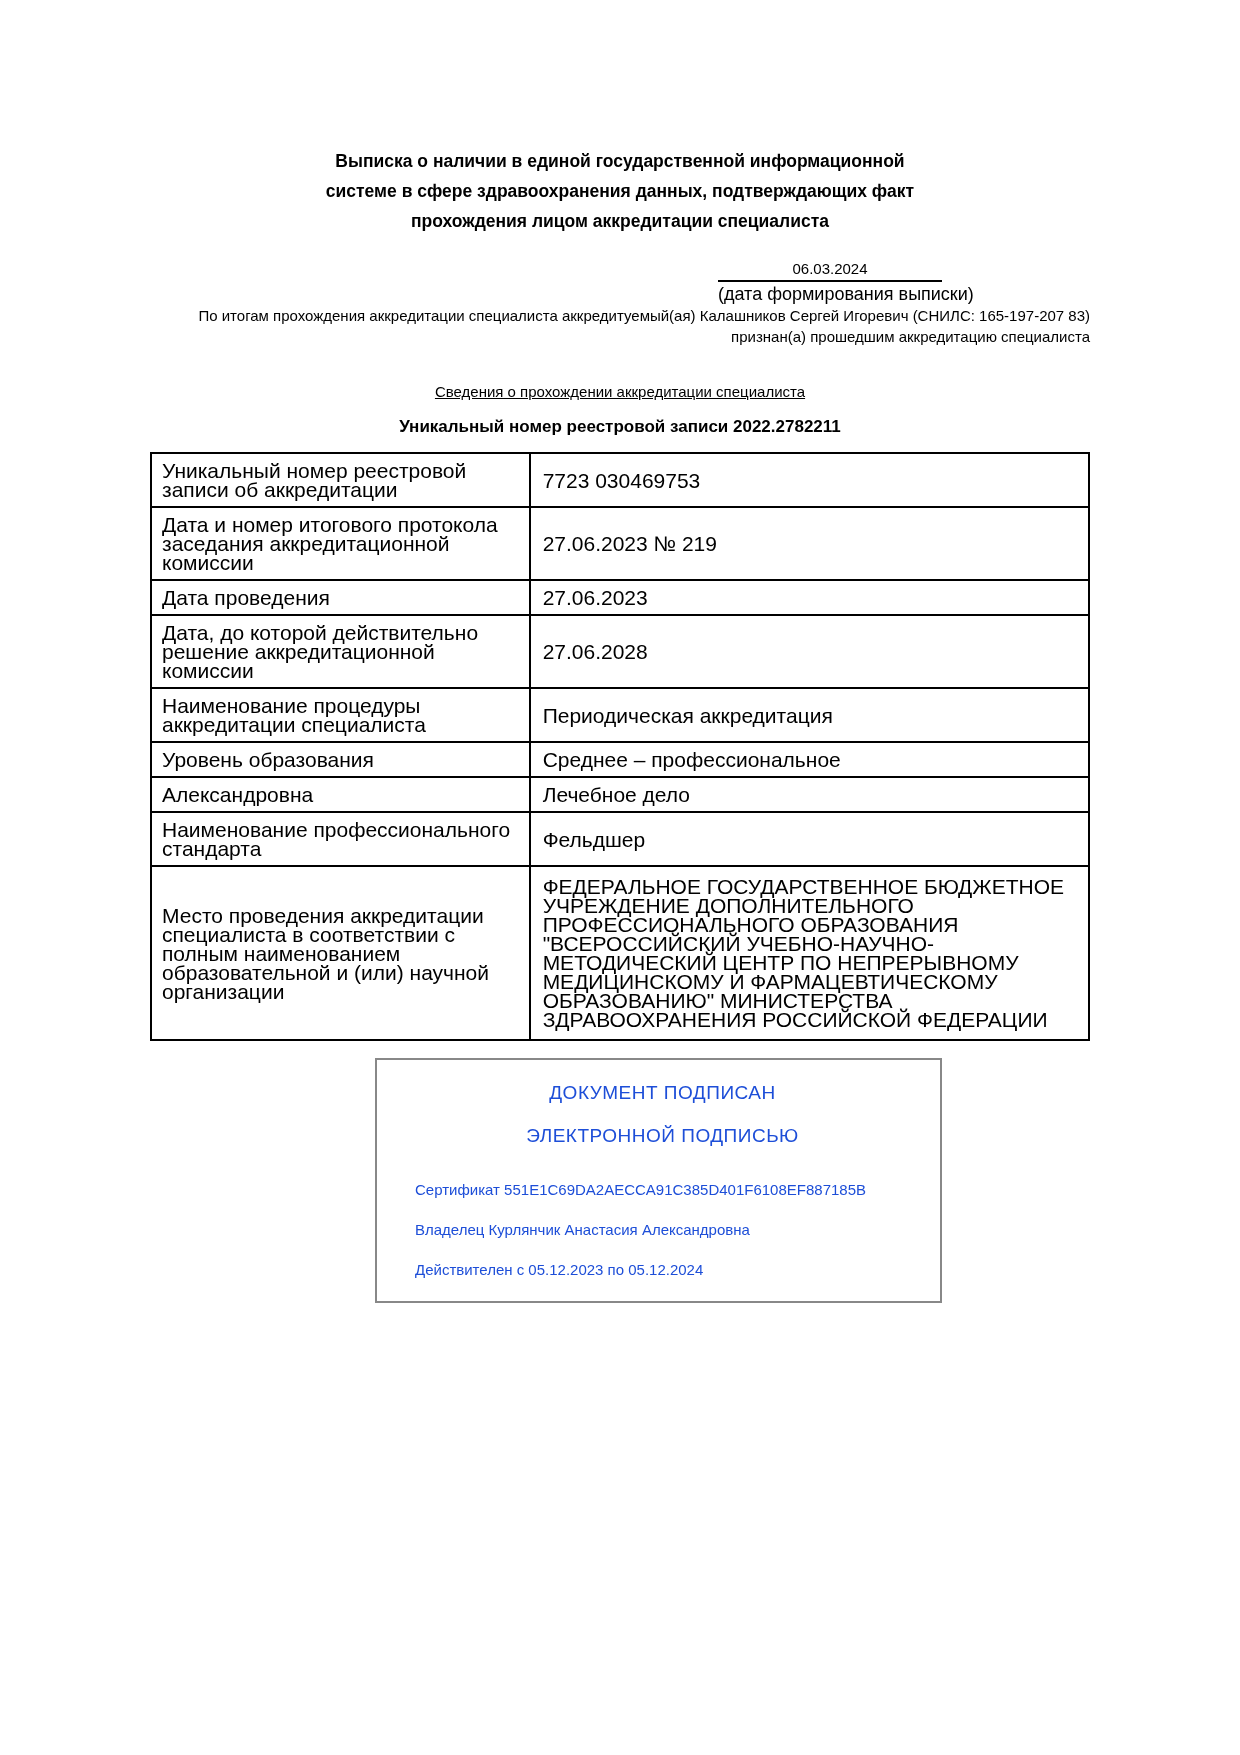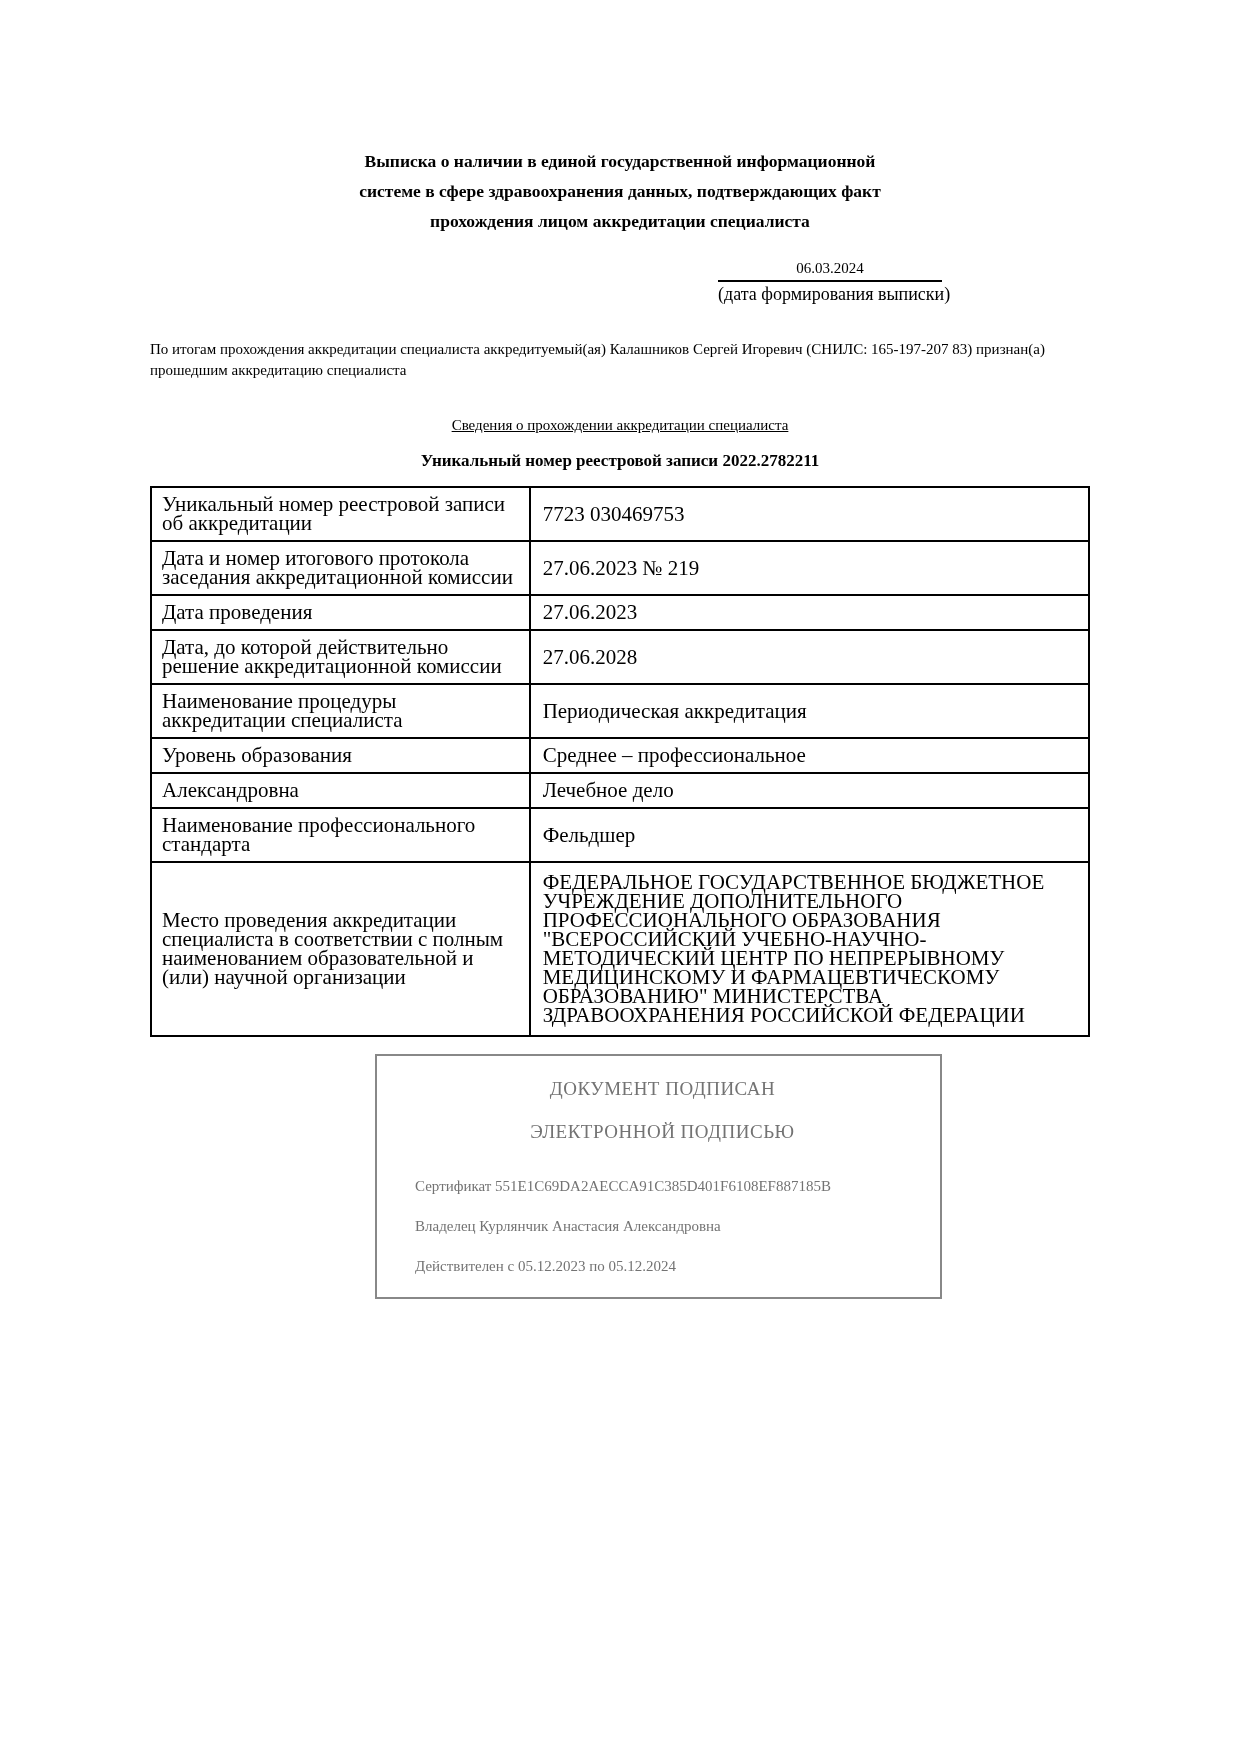--- a/index.html
+++ b/index.html
@@ -3,21 +3,21 @@
 <meta charset="utf-8">
 <style>
   html, body { margin:0; padding:0; background:#ffffff; }
   .page {
     position: relative;
     width: 1240px;
     height: 1755px;
     margin: 0 auto;
     background: #ffffff;
     color: #000000;
-    font-family: Liberation Serif, serif;
+    font-family: Liberation Sans, sans-serif;
     box-sizing: border-box;
     padding: 146px 150px 0 150px;
   }
   
   .doc-title {
     text-align: center;
     font-weight: bold;
     font-size: 17.5px;
     line-height: 30px;
   }
@@ -35,22 +35,21 @@
     border-bottom: 2px solid #000;
   }
   .date-caption {
     display: block;
     padding-top: 2px;
     font-size: 18px;
     white-space: nowrap;
   }
   
   .intro {
-    margin-top: 34px;
-    text-align: left;
+    text-align: right;
     font-size: 15px;
     line-height: 21px;
   }
   
   .section-heading {
     margin-top: 36px;
     text-align: center;
     font-size: 15px;
     text-decoration: underline;
   }
@@ -80,21 +79,21 @@
   table.acc-table td.cell-value { width: 60%; padding-left: 12px; }
   table.acc-table tr.row-tall td { padding-top: 10px; padding-bottom: 10px; }
   
   .stamp {
     margin-top: 17px;
     margin-left: 225px;
     width: 567px;
     height: 245px;
     box-sizing: border-box;
     border: 2px solid #888888;
-    color: #737373;
+    color: #1d4ed8;
     padding: 22px 30px 0 38px;
   }
   .stamp-title {
     text-align: center;
     font-size: 19px;
     letter-spacing: 0.5px;
     line-height: 22px;
   }
   .stamp-title2 { margin-top: 21px; }
   .stamp-line {

